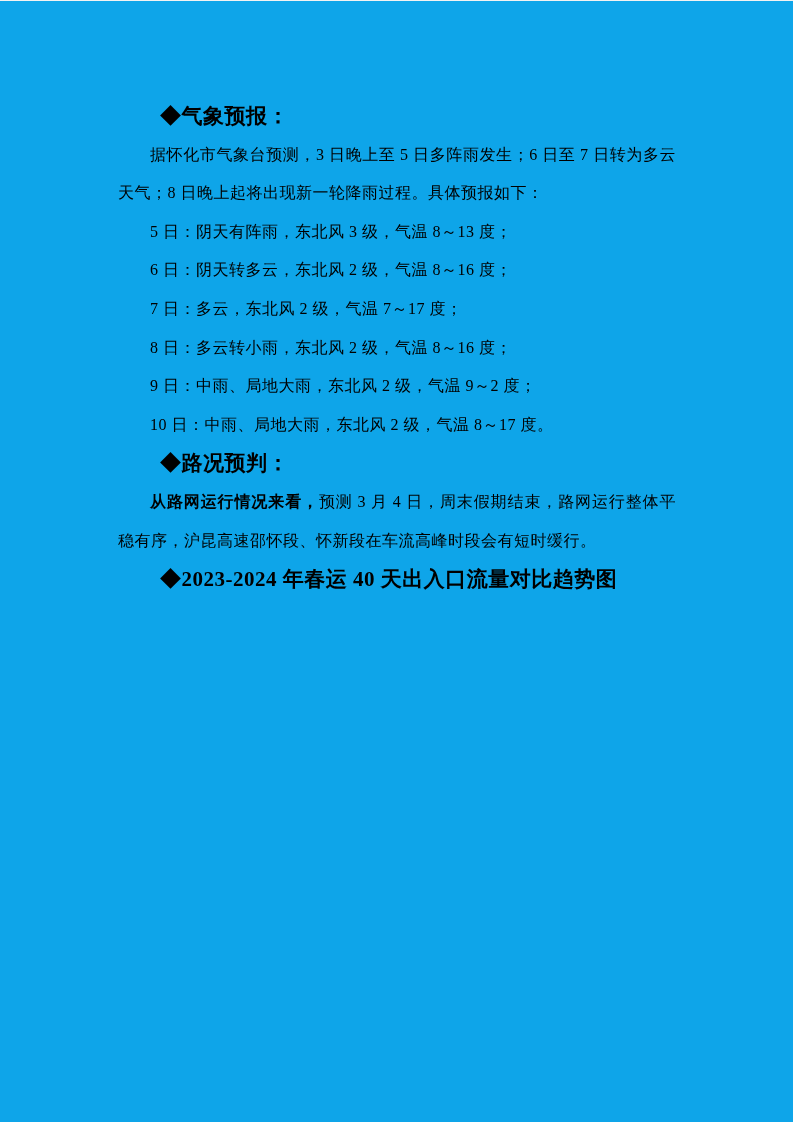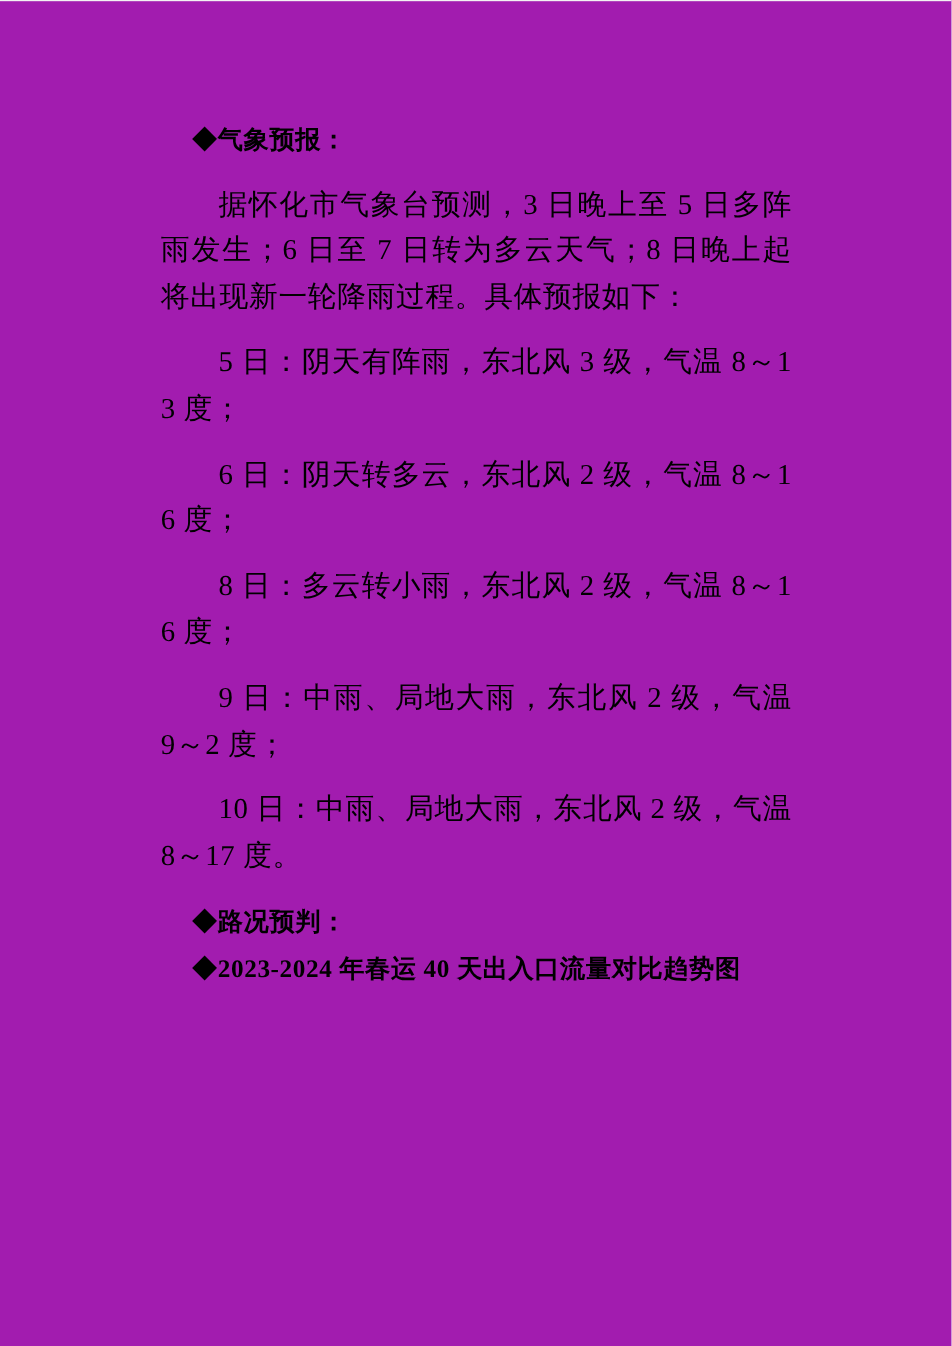--- a/index.html
+++ b/index.html
@@ -4,35 +4,35 @@
 <style>
   html, body {
     margin: 0;
     padding: 0;
     background: #ffffff;
   }
   .page {
     position: relative;
     width: 793px;
     height: 1122px;
-    background: #a21caf;
+    background: #0ea5e9;
     overflow: hidden;
     border-top: 1px solid #f2f2f2;
     font-family: "Liberation Serif", serif;
     color: #000000;
   }
   .content {
     position: absolute;
     left: 118px;
     top: 96px;
     width: 558px;
   }
   .para {
-    margin: 16px;
-    font-size: 24px;
+    margin: 0;
+    font-size: 16px;
     line-height: 38.6px;
     text-align: justify;
     text-indent: 2em;
     letter-spacing: 0.5px;
     word-break: break-all;
   }
   .heading {
     margin: 0;
     font-size: 21px;
     line-height: 38.6px;
@@ -50,24 +50,26 @@
 
 <div class="page">
   <div class="content">
 
     <p class="heading">◆气象预报：</p>
 
     <p class="para">据怀化市气象台预测，3 日晚上至 5 日多阵雨发生；6 日至 7 日转为多云天气；8 日晚上起将出现新一轮降雨过程。具体预报如下：</p>
 
     <p class="para">5 日：阴天有阵雨，东北风 3 级，气温 8～13 度；</p>
     <p class="para">6 日：阴天转多云，东北风 2 级，气温 8～16 度；</p>
+    <p class="para">7 日：多云，东北风 2 级，气温 7～17 度；</p>
     <p class="para">8 日：多云转小雨，东北风 2 级，气温 8～16 度；</p>
     <p class="para">9 日：中雨、局地大雨，东北风 2 级，气温 9～2 度；</p>
     <p class="para">10 日：中雨、局地大雨，东北风 2 级，气温 8～17 度。</p>
 
     <p class="heading">◆路况预判：</p>
 
 
+    <p class="para"><span class="lead-bold">从路网运行情况来看，</span><span>预测 3 月 4 日，周末假期结束，路网运行整体平稳有序，沪昆高速邵怀段、怀新段在车流高峰时段会有短时缓行。</span></p>
 
     <p class="heading">◆2023-2024 年春运 40 天出入口流量对比趋势图</p>
 
   </div>
 </div>
 
 </body></html>

